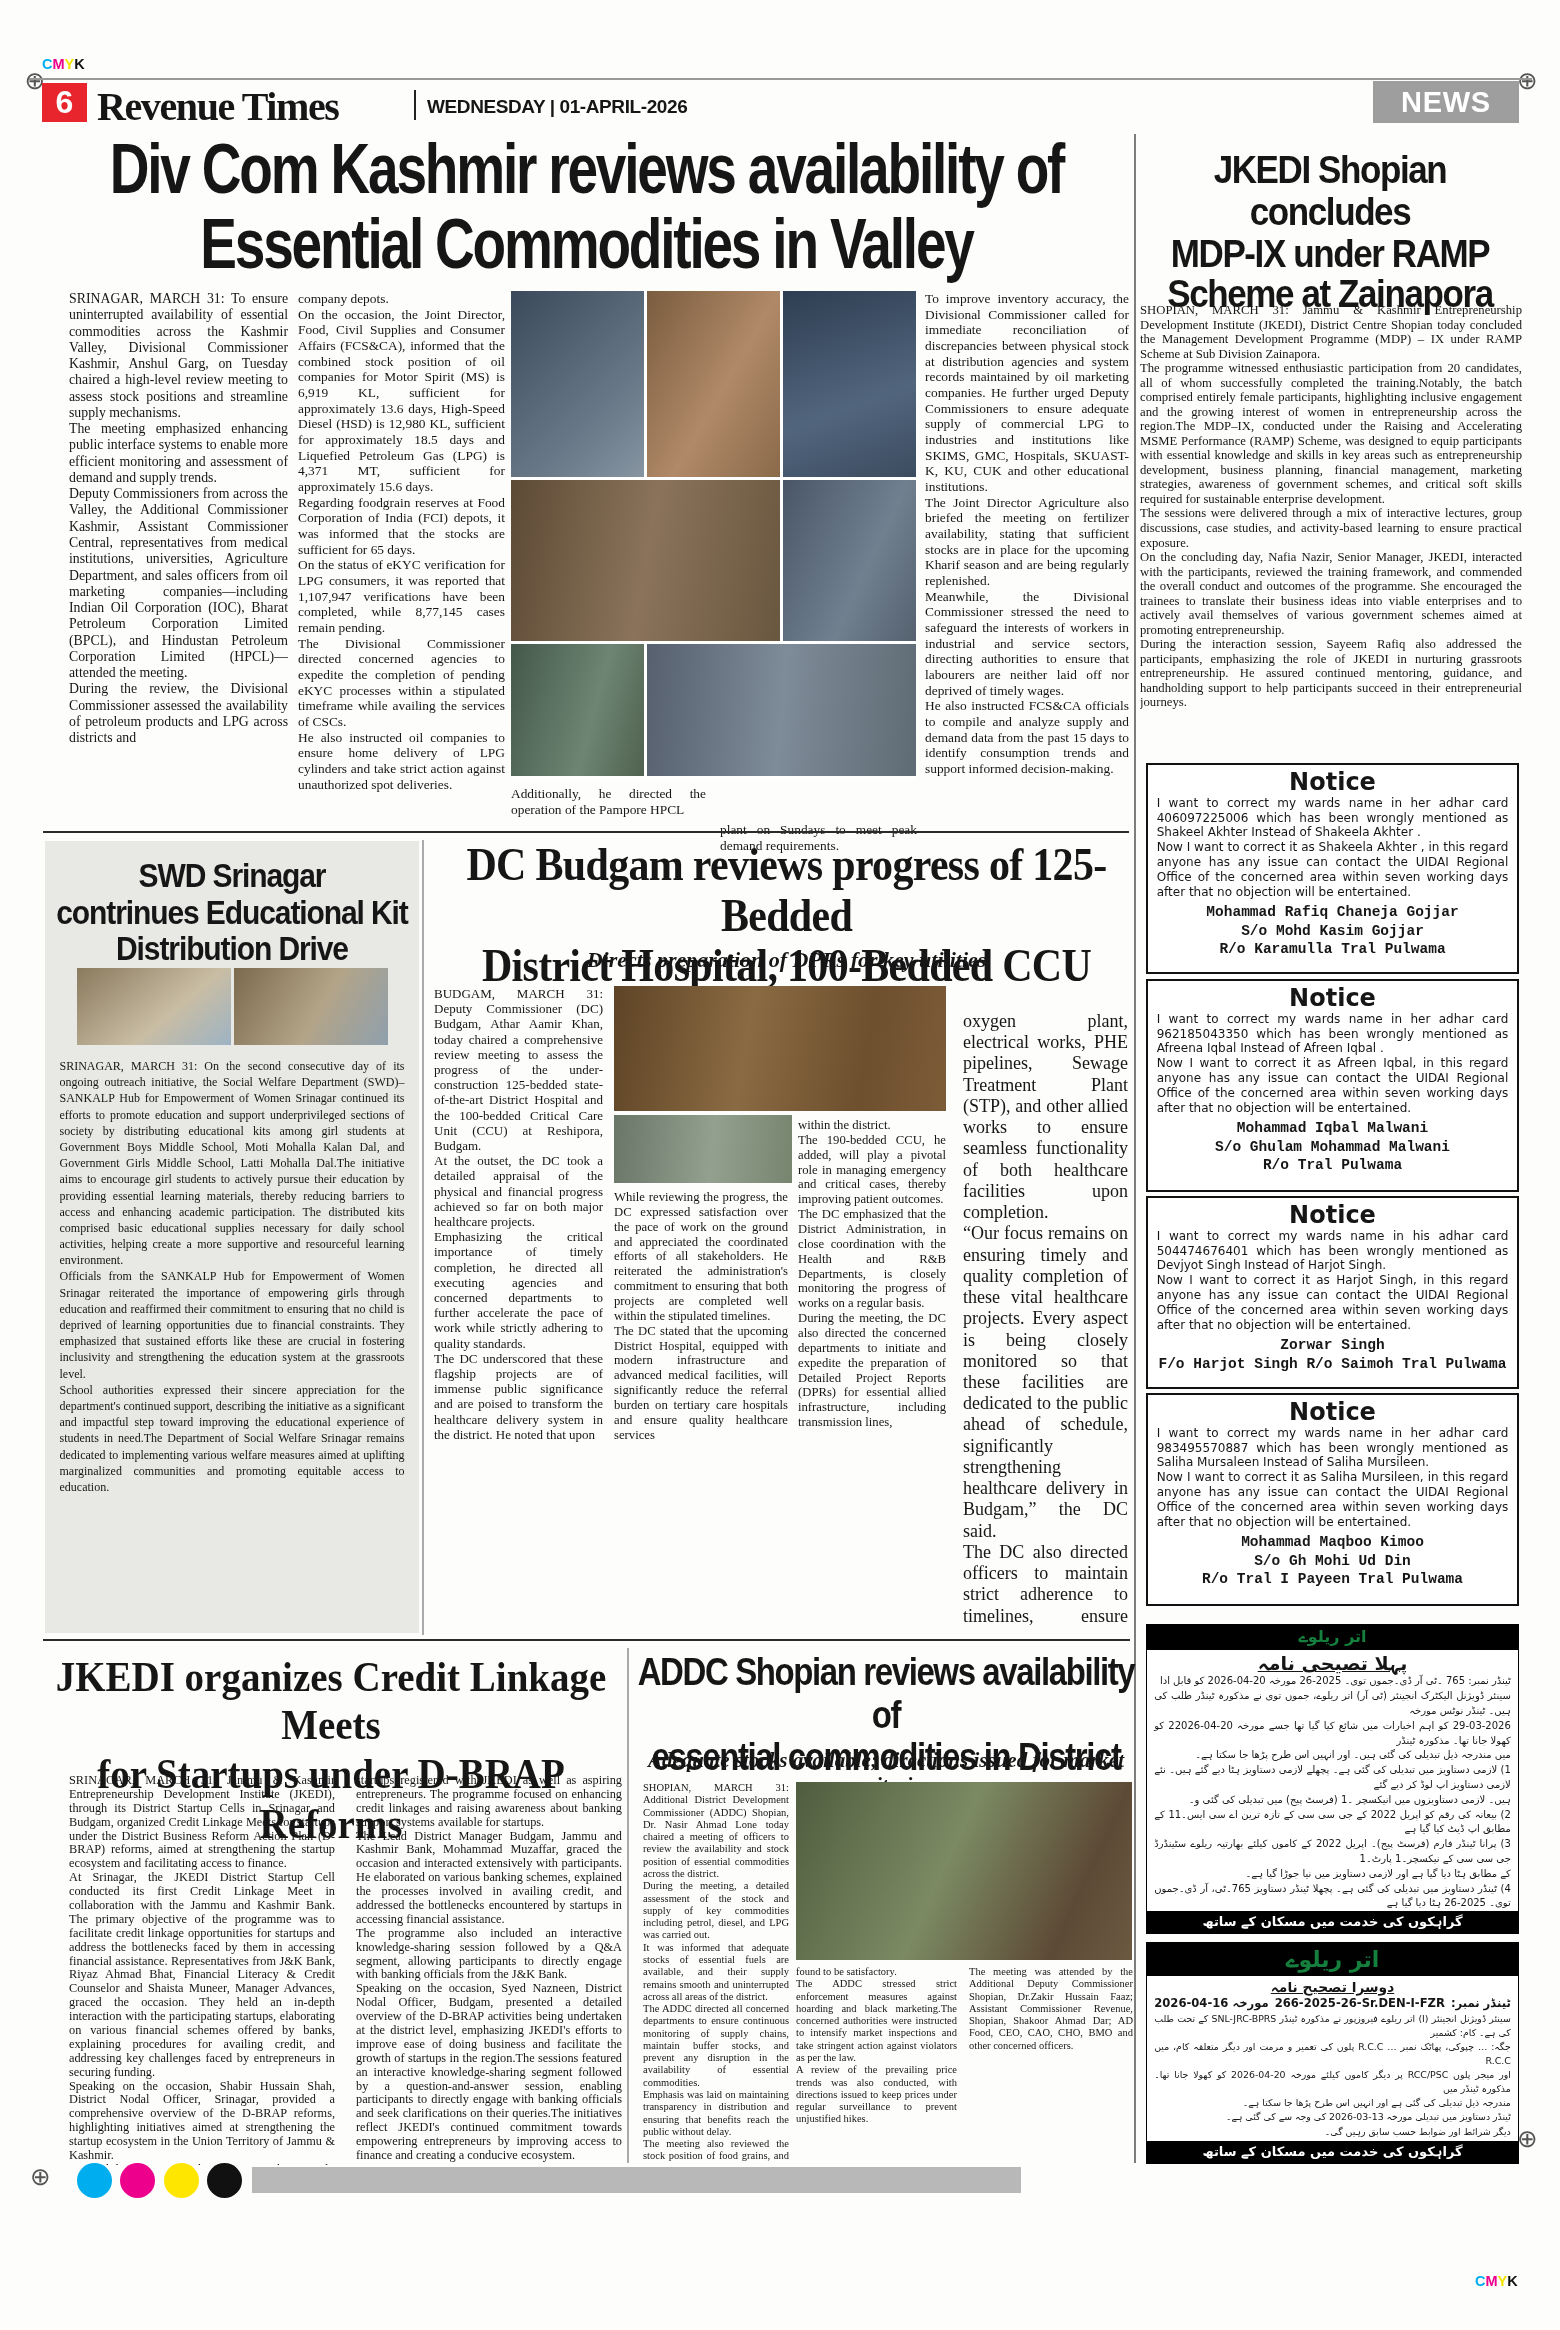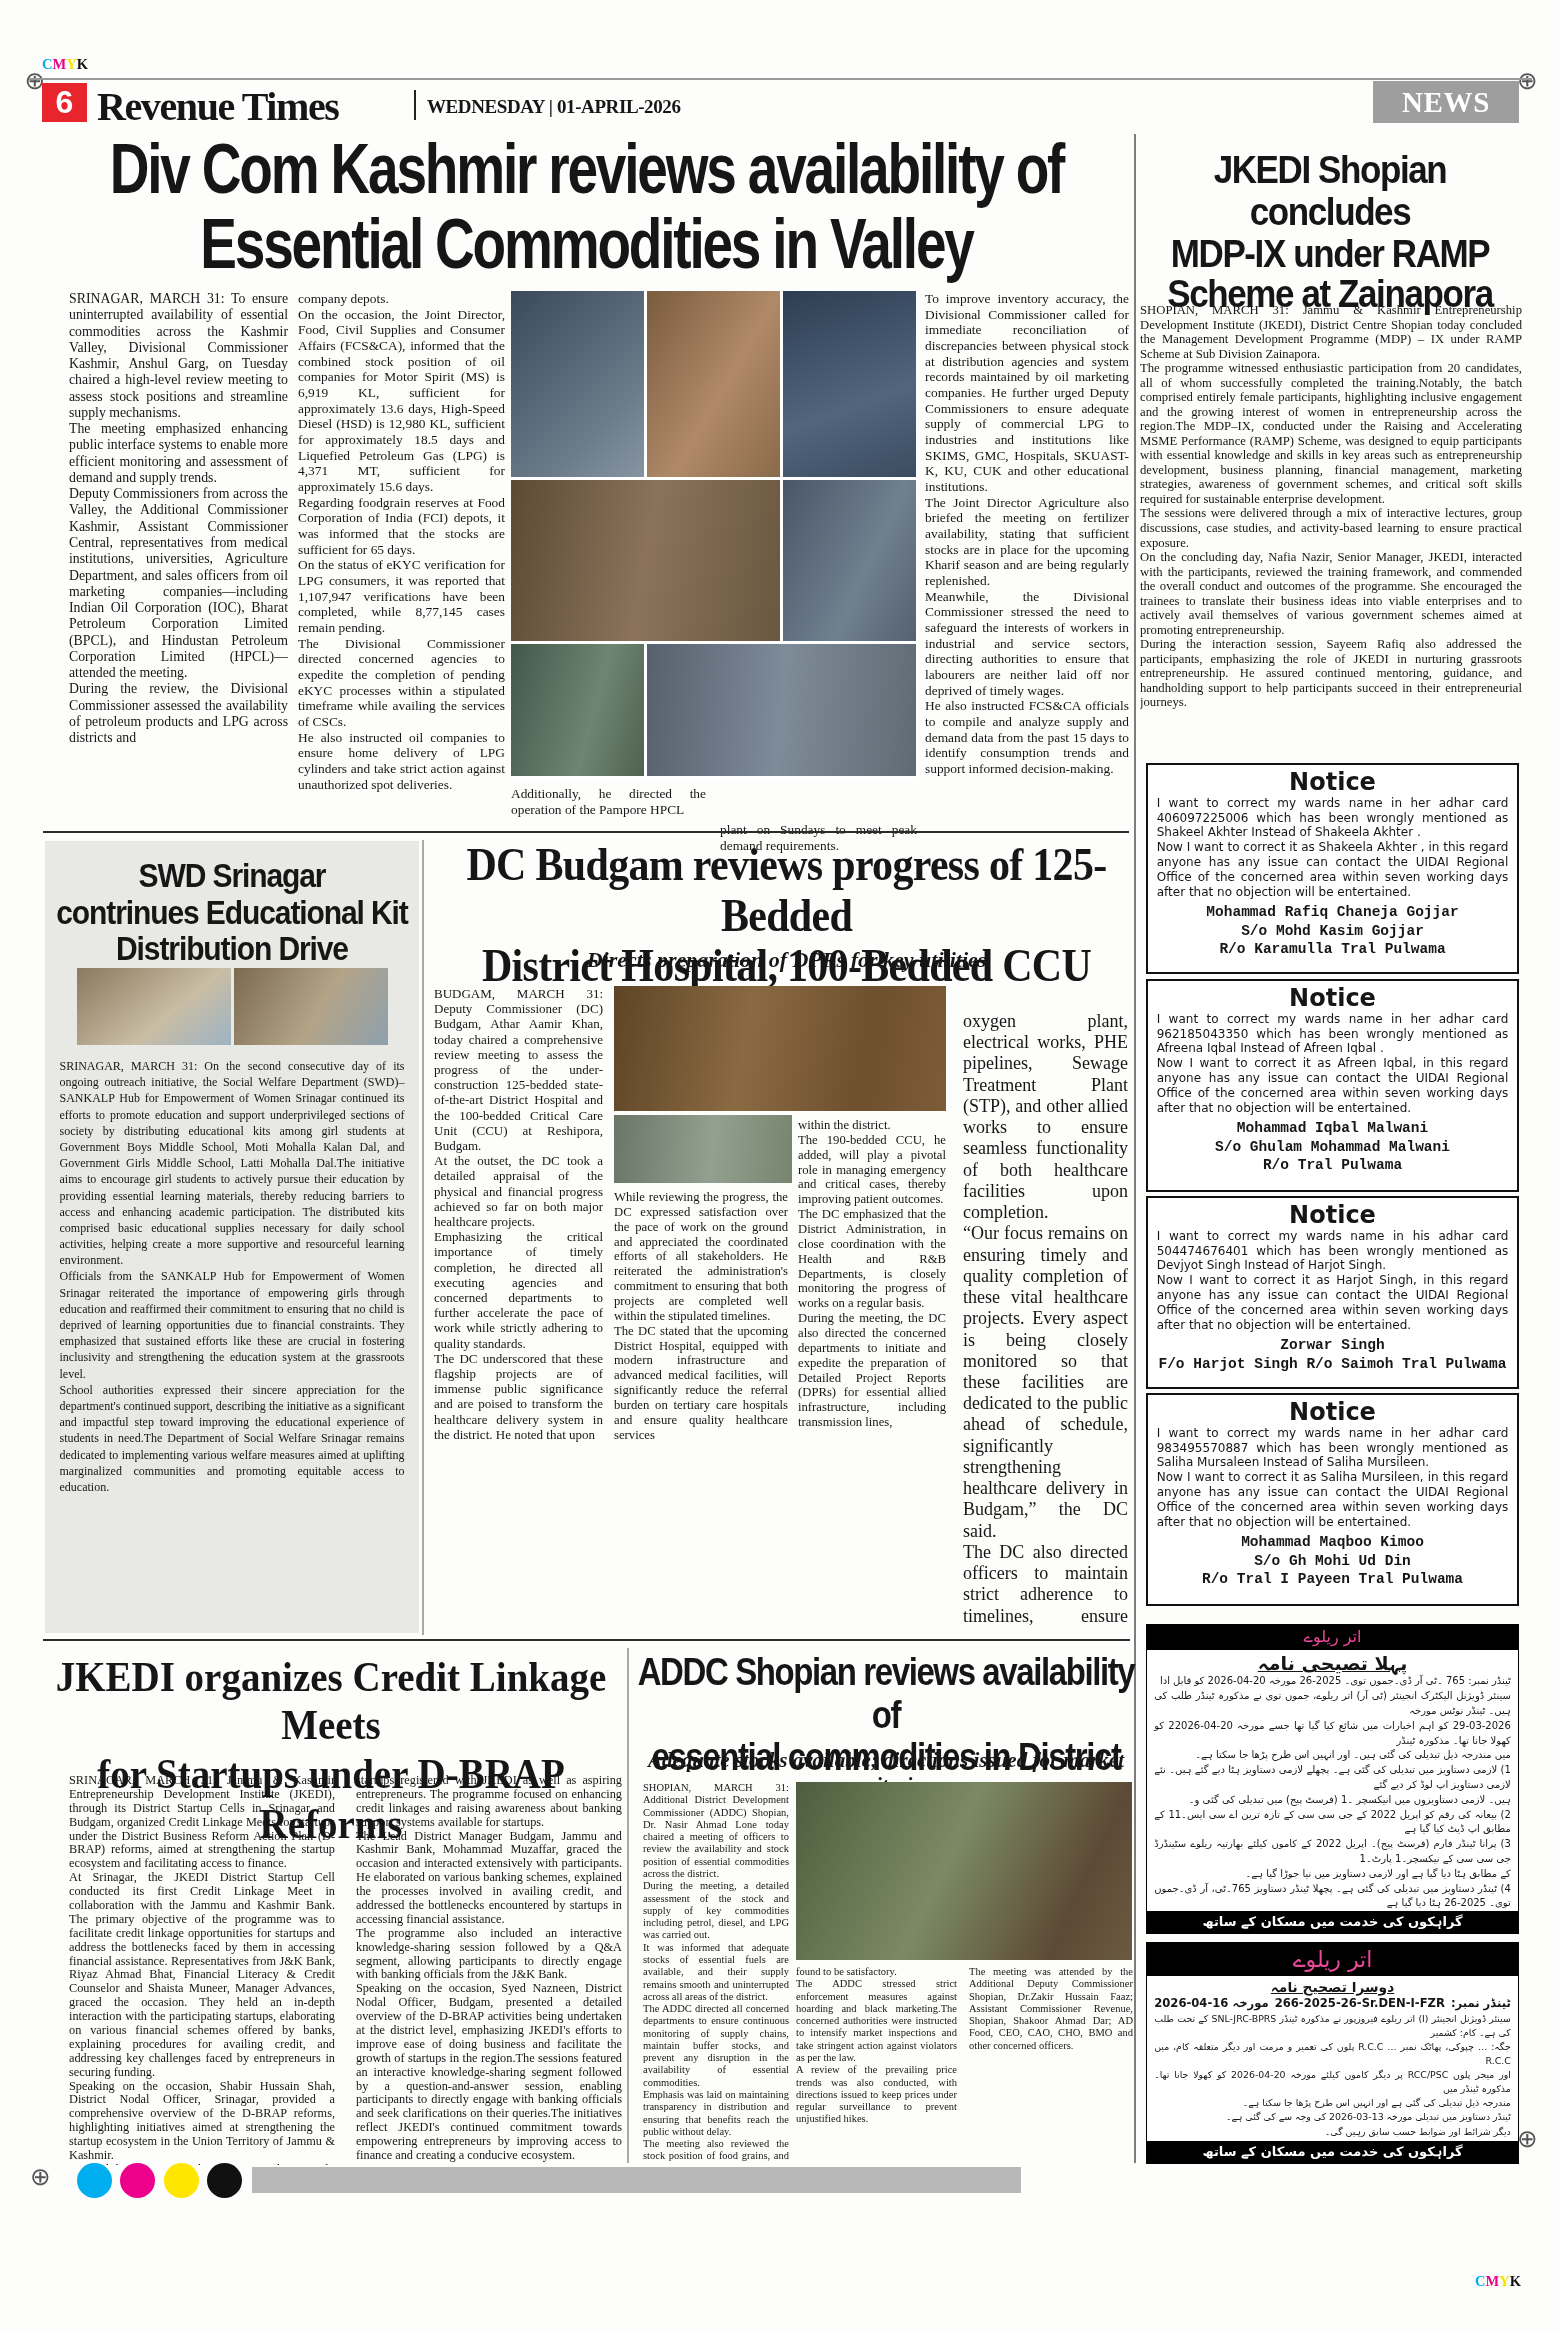--- a/index.html
+++ b/index.html
@@ -4,21 +4,21 @@
 <style>
   html,body{margin:0;padding:0;background:#d8d8d8;}
   .sheet{position:relative;width:1561px;height:2330px;background:#fdfdfb;overflow:hidden;
          font-family:"Liberation Serif",serif;color:#161616;}
   .abs{position:absolute;}
   .sans{font-family:"Liberation Sans",sans-serif;}
   .serif{font-family:"Liberation Serif",serif;}
   .just{text-align:justify;}
   .pre{white-space:pre-line;}
   .ctr{text-align:center;}
-  .bold{font-weight:bold;font-family:Liberation Serif, serif;}
+  .bold{font-weight:bold;}
   .clip{overflow:hidden;}
   .body-text{font-size:13.4px;line-height:1.17;}
   .rule-h{background:#2b2b2b;height:2.2px;}
   .rule-v{background:#7d7d7d;width:2.2px;}
   .reg{font-size:24.6px;color:#555;line-height:1;}
   .headline-main{font-family:"Liberation Sans",sans-serif;font-weight:bold;font-size:55px;
       letter-spacing:-2.2px;line-height:1.06;transform:scaleY(1.28);transform-origin:top center;}
   .headline-cond{font-family:"Liberation Sans",sans-serif;font-weight:bold;letter-spacing:-1.4px;
       transform:scaleY(1.1);transform-origin:top center;}
   .headline-serif{font-family:"Liberation Serif",serif;font-weight:bold;transform:scaleY(1.08);
@@ -26,21 +26,21 @@
   .subhead{font-weight:bold;font-style:italic;}
   .photo{background-size:cover;}
   .collage{display:grid;gap:2.9px;background:#fff;}
   .tile{width:100%;height:100%;}
   .notice{border:2.2px solid #111;background:#fff;padding:4.3px 8.7px;box-sizing:border-box;}
   .notice-title{font-family:"DejaVu Sans",sans-serif;font-weight:bold;font-size:24px;text-align:center;line-height:1.1;}
   .notice-body{font-family:"DejaVu Sans",sans-serif;font-size:12px;line-height:1.24;text-align:justify;}
   .notice-sig{font-family:Liberation Mono, monospace;font-weight:bold;font-size:14.5px;text-align:center;line-height:1.3;margin-top:2.9px;}
   .urdu{font-family:"DejaVu Sans",sans-serif;direction:rtl;}
   .ad-box{border:1.4px solid #000;background:#fff;box-sizing:border-box;display:flex;flex-direction:column;}
-  .ad-header{background:#000;color:#ec4899;text-align:center;font-weight:normal;}
+  .ad-header{background:#000;color:#15803d;text-align:center;font-weight:bold;}
   .ad-sub{text-align:center;font-weight:bold;text-decoration:underline;}
   .ad-footer{background:#000;color:#fff;text-align:center;font-weight:bold;font-size:13px;line-height:22px;height:22px;}
   .dot{border-radius:50%;width:35px;height:35px;position:absolute;}
 </style>
 </head>
 <body>
 
 <div class="sheet">
 
   <div class="abs sans bold" style="left:42px;top:56px;font-size:14.5px;">

